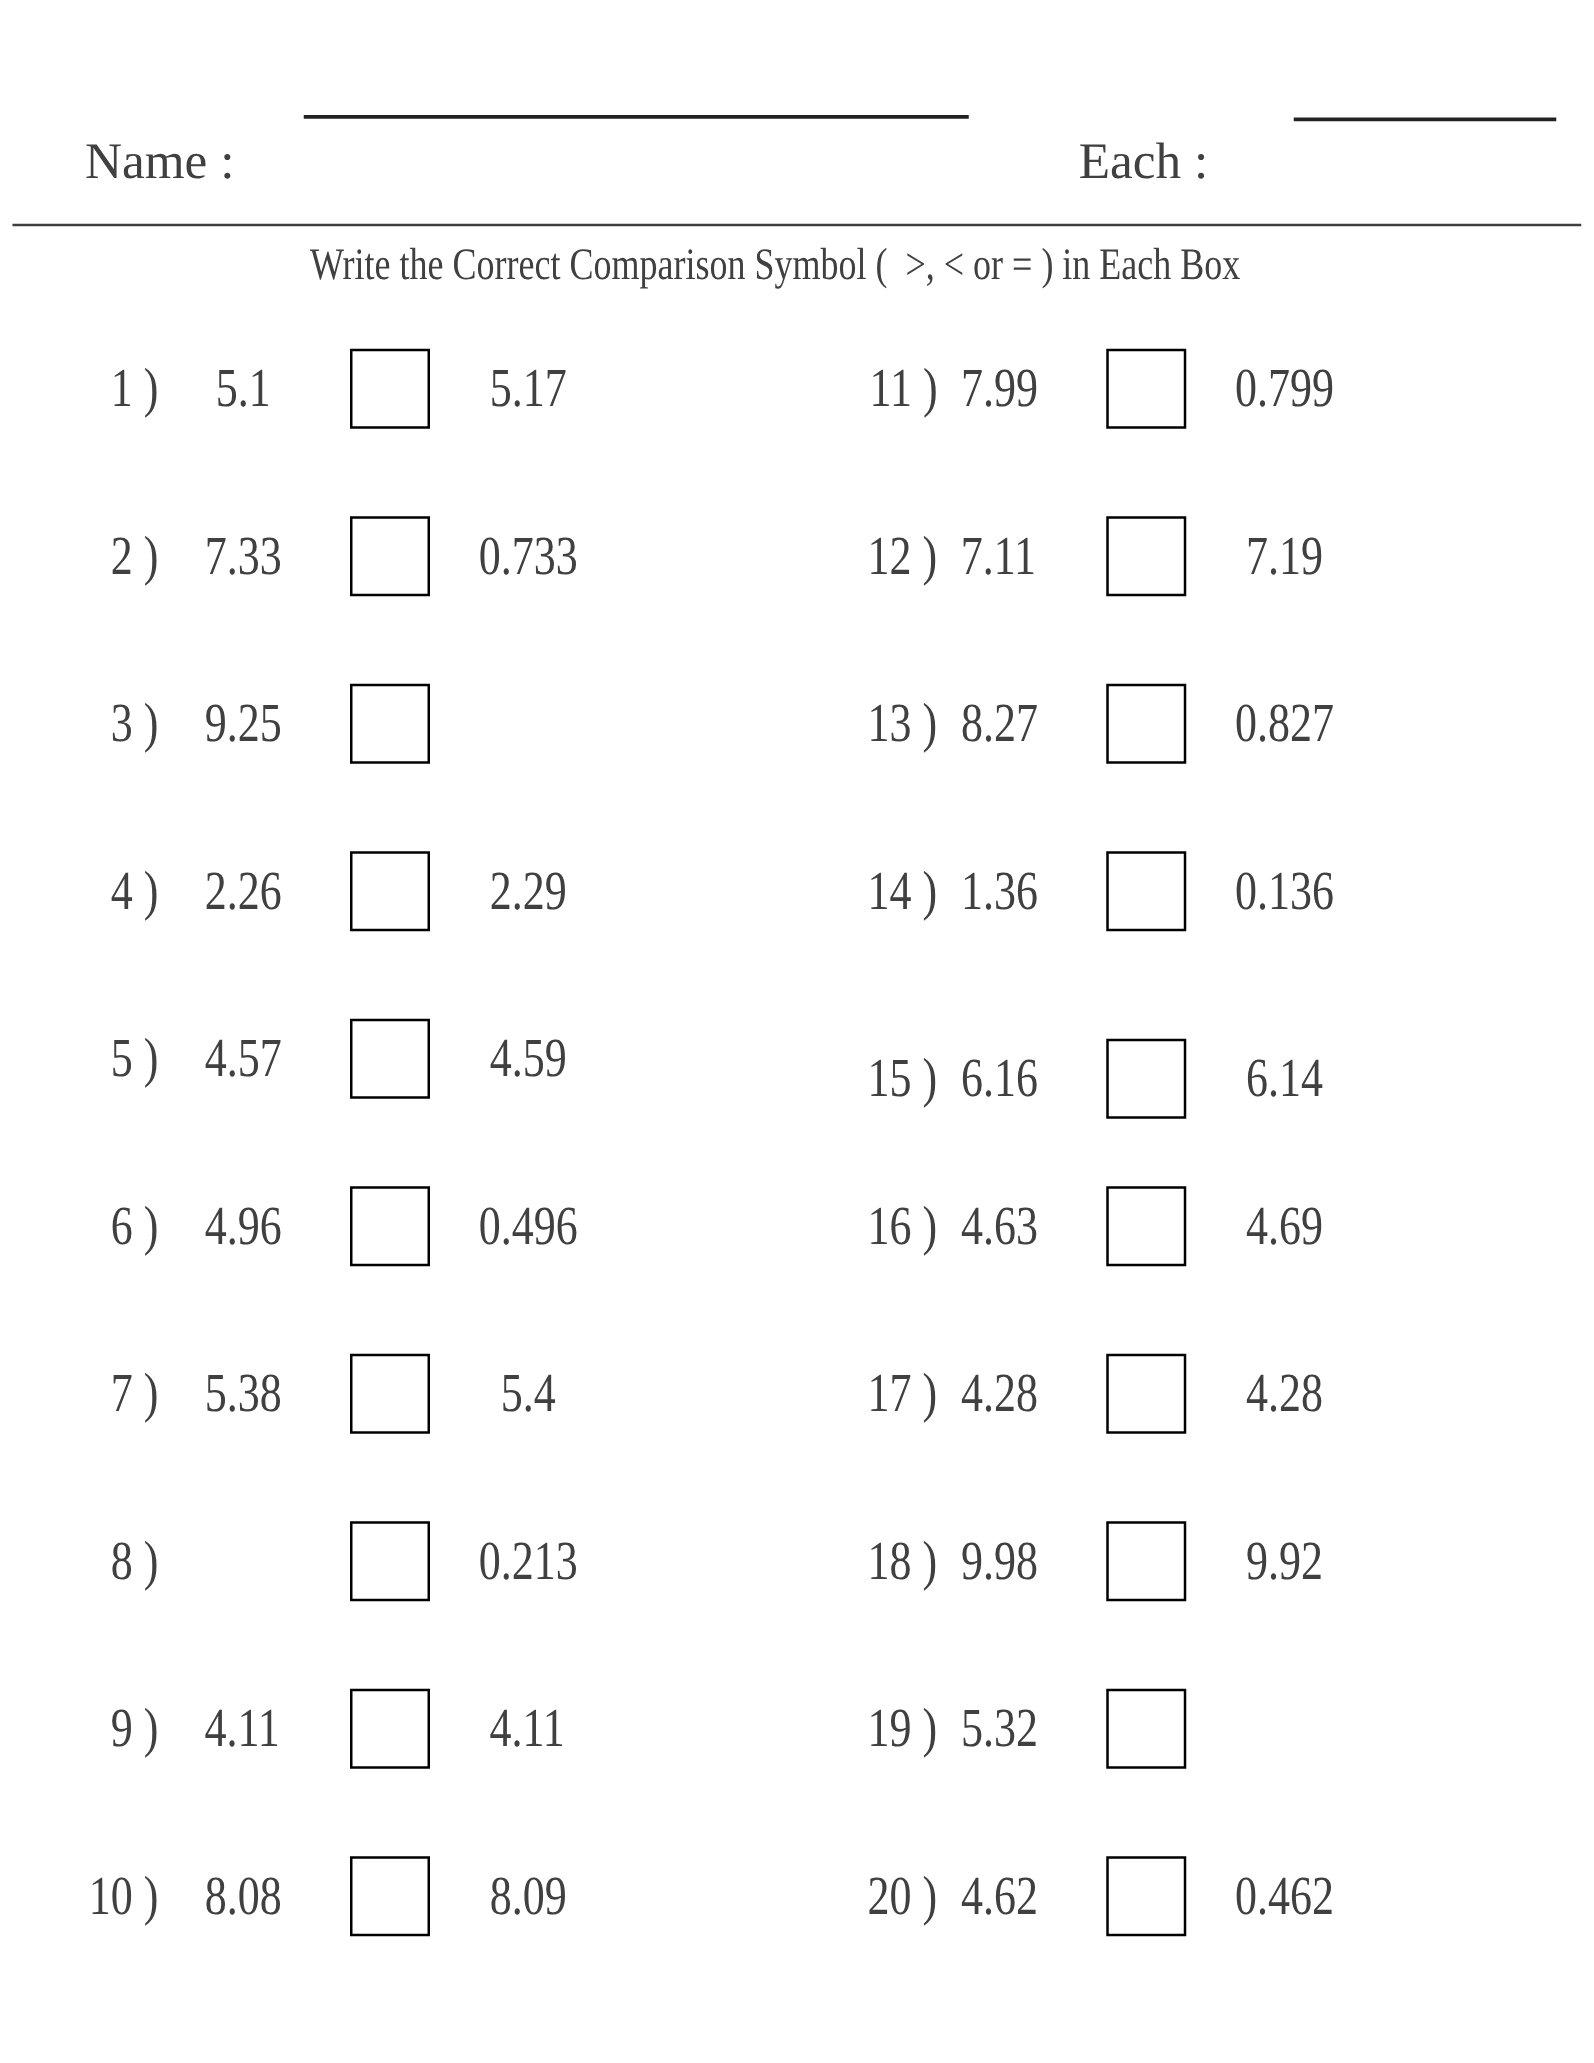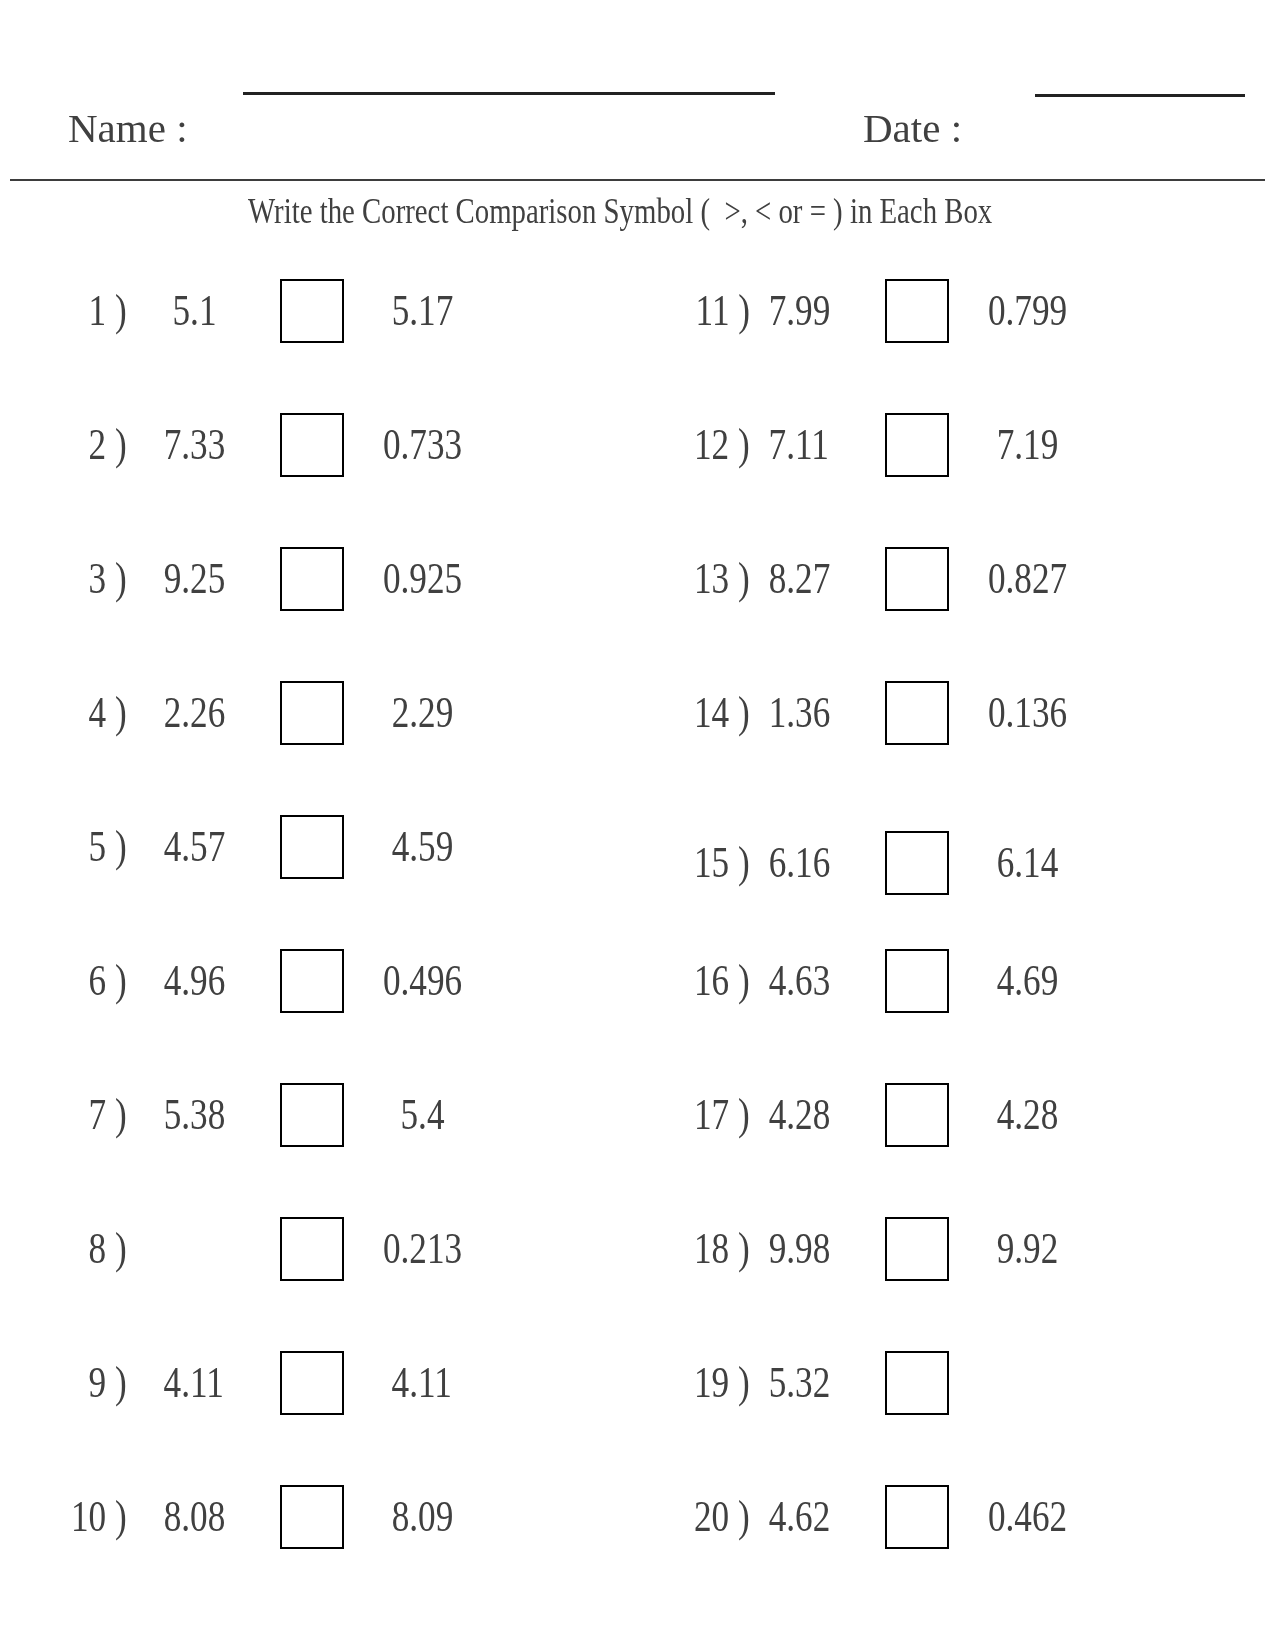--- a/index.html
+++ b/index.html
@@ -52,21 +52,21 @@
 <body>
 
 <div class="page">
 
   <div class="hdr-label" id="name-label">
     <span>Name :</span>
   </div>
   <div class="fill-line" id="name-line"></div>
 
   <div class="hdr-label" id="date-label">
-    <span>Date :</span>
+    <span>Each :</span>
   </div>
   <div class="fill-line" id="date-line"></div>
 
   <div id="separator"></div>
 
   <div id="title">
     <span class="cx">Write the Correct Comparison Symbol (  &gt;, &lt; or = ) in Each Box</span>
   </div>
 
   <div id="problems">
@@ -81,21 +81,20 @@
     <div class="p-label"><span class="cx">2 )</span></div>
     <div class="p-val1"><span class="cx">7.33</span></div>
     <div class="p-box"></div>
     <div class="p-val2"><span class="cx">0.733</span></div>
   </div>
 
   <div class="problem col-left" style="top: 547px;">
     <div class="p-label"><span class="cx">3 )</span></div>
     <div class="p-val1"><span class="cx">9.25</span></div>
     <div class="p-box"></div>
-    <div class="p-val2"><span class="cx">0.925</span></div>
   </div>
 
   <div class="problem col-left" style="top: 681px;">
     <div class="p-label"><span class="cx">4 )</span></div>
     <div class="p-val1"><span class="cx">2.26</span></div>
     <div class="p-box"></div>
     <div class="p-val2"><span class="cx">2.29</span></div>
   </div>
 
   <div class="problem col-left" style="top: 815px;">

